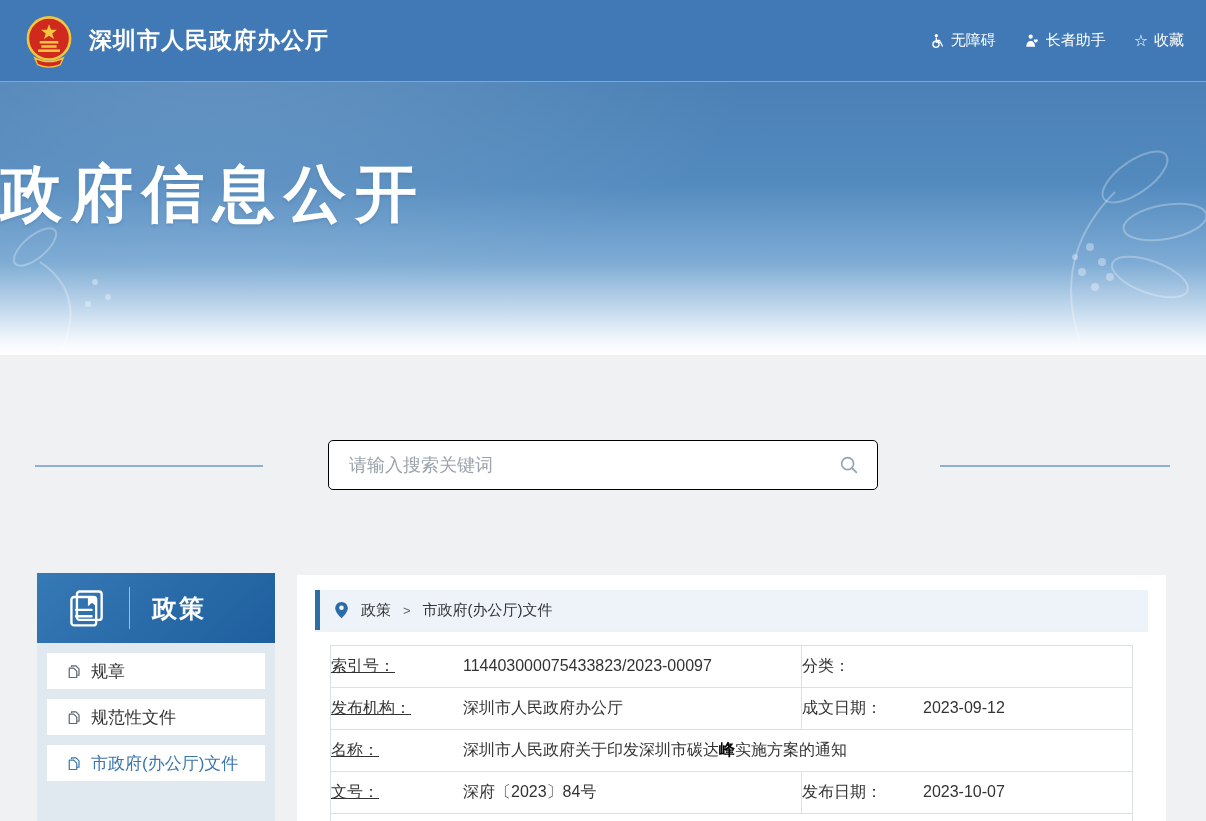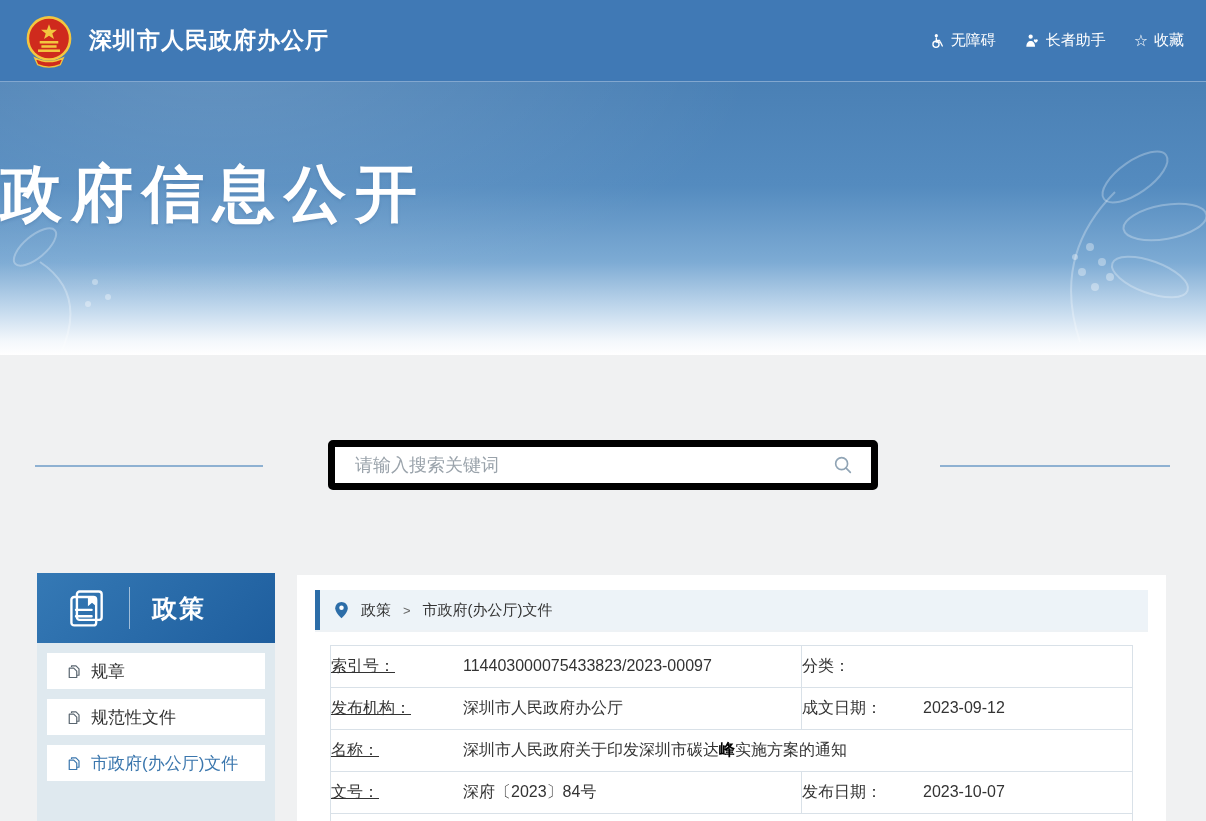--- a/index.html
+++ b/index.html
@@ -31,21 +31,21 @@
   .banner-title{
     position:relative;z-index:2;text-align:left;margin:0;padding-top:70px;
     color:#fff;font-size:62px;font-weight:900;letter-spacing:9px;
     text-shadow:0 2px 3px rgba(40,80,130,.18);
   }
   .banner-deco{position:absolute;top:0;left:0;width:100%;height:100%;z-index:1;pointer-events:none;}
   
   .search-section{height:218px;background:#f0f1f2;position:relative;}
   .search-box{
     position:absolute;left:328px;top:85px;width:550px;height:50px;box-sizing:border-box;
-    background:#fff;border:7px solid #000000;border-radius:5px;
+    background:#fff;border:1px solid #000000;border-radius:5px;
     display:flex;align-items:center;
   }
   .search-box input{
     flex:1;border:none;outline:none;background:transparent;
     font-size:18px;color:#333;padding:0 0 0 20px;
     font-family:"Liberation Sans","DejaVu Sans",sans-serif;
   }
   .search-box input::placeholder{color:#9aa3ab;}
   .search-btn{width:56px;height:48px;border:none;background:transparent;cursor:pointer;display:flex;align-items:center;justify-content:center;}
   .deco-line{position:absolute;top:110px;height:0;border-top:2px solid #6d9bc7;opacity:.75;}

